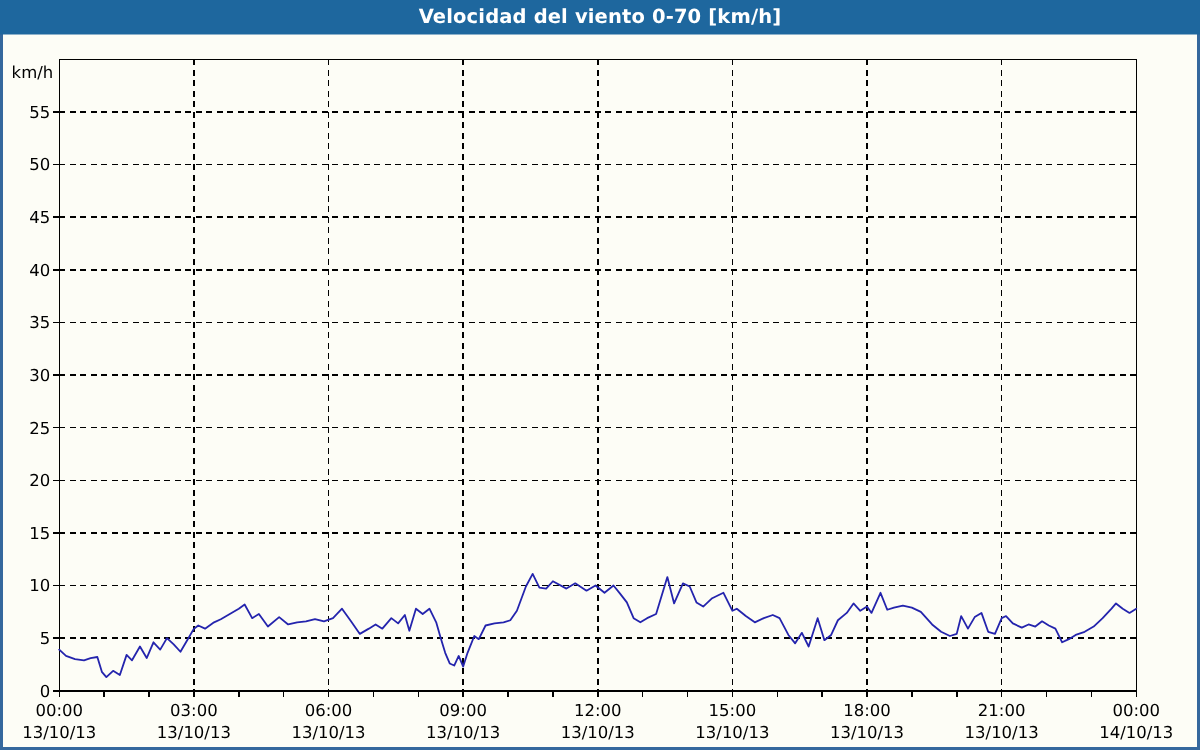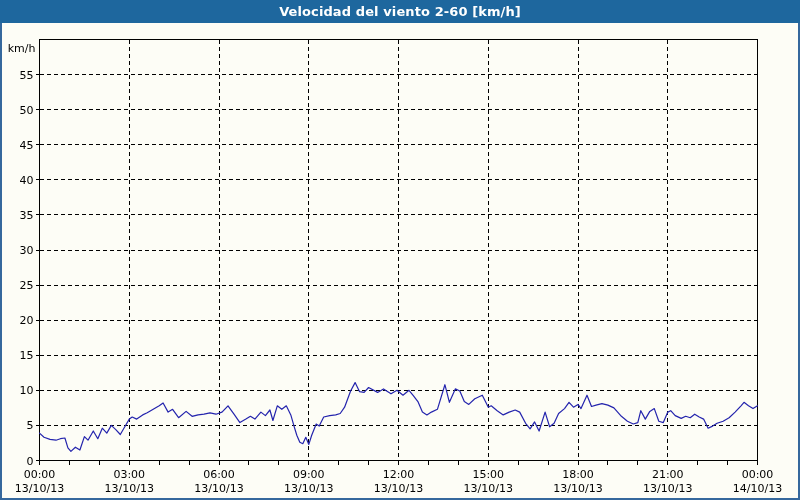--- a/index.html
+++ b/index.html
@@ -17,21 +17,21 @@
     color:#ffffff;font-size:13px;font-weight:bold;letter-spacing:0.1px;
   }
   svg.chart{position:absolute;top:0;left:0;z-index:1;}
   .lbl{font-family:"DejaVu Sans","Liberation Sans",sans-serif;font-size:11px;fill:#000;}
 </style>
 </head>
 <body>
 
 <div class="page" style="background: rgb(253, 253, 246);">
   <div class="titlebar" style="background: rgb(30, 103, 158);">
-    <span style="color: rgb(255, 255, 255);">Velocidad del viento 2-60 [km/h]</span>
+    <span style="color: rgb(255, 255, 255);">Velocidad del viento 0-70 [km/h]</span>
   </div>
   <svg class="chart" width="800" height="500" viewBox="0 0 800 500">
     <g id="grid-layer">
         <line x1="39.5" x2="757.5" y1="425.4166666666667" y2="425.4166666666667" stroke="#000000" stroke-width="1" stroke-dasharray="4 3" shape-rendering="crispEdges"></line>
         <line x1="39.5" x2="757.5" y1="390.3333333333333" y2="390.3333333333333" stroke="#000000" stroke-width="1" stroke-dasharray="4 3" shape-rendering="crispEdges"></line>
         <line x1="39.5" x2="757.5" y1="355.25" y2="355.25" stroke="#000000" stroke-width="1" stroke-dasharray="4 3" shape-rendering="crispEdges"></line>
         <line x1="39.5" x2="757.5" y1="320.16666666666663" y2="320.16666666666663" stroke="#000000" stroke-width="1" stroke-dasharray="4 3" shape-rendering="crispEdges"></line>
         <line x1="39.5" x2="757.5" y1="285.08333333333337" y2="285.08333333333337" stroke="#000000" stroke-width="1" stroke-dasharray="4 3" shape-rendering="crispEdges"></line>
         <line x1="39.5" x2="757.5" y1="250" y2="250" stroke="#000000" stroke-width="1" stroke-dasharray="4 3" shape-rendering="crispEdges"></line>
         <line x1="39.5" x2="757.5" y1="214.91666666666666" y2="214.91666666666666" stroke="#000000" stroke-width="1" stroke-dasharray="4 3" shape-rendering="crispEdges"></line>

